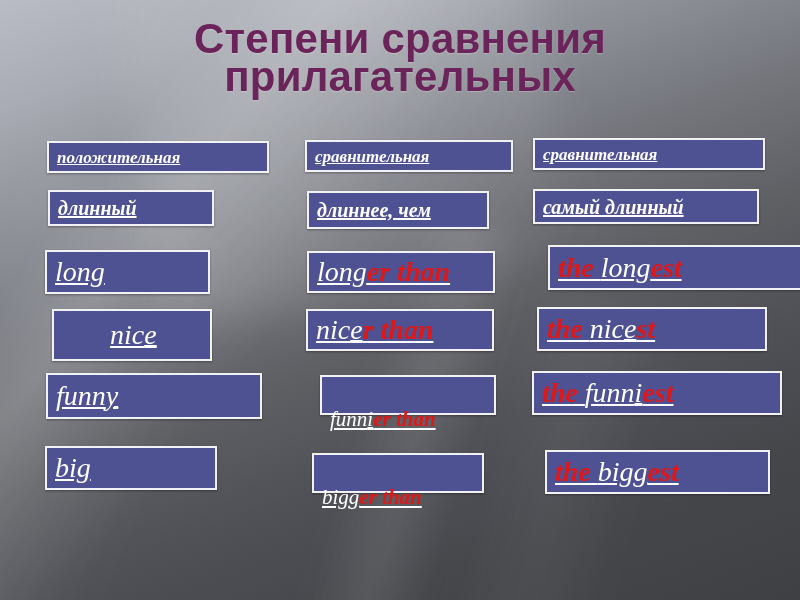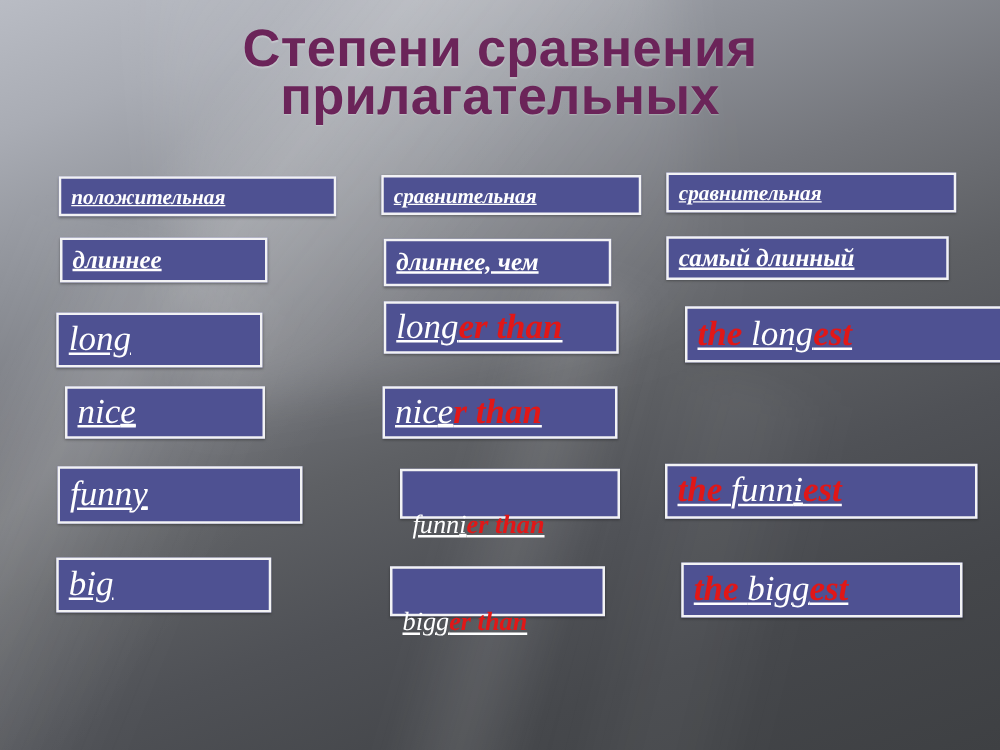--- a/index.html
+++ b/index.html
@@ -139,47 +139,50 @@
     <span class="txt">положительная</span>
   </div>
   <div class="cell hdr" style="left:305px; top:140px; width:208px; height:32px;">
     <span class="txt">сравнительная</span>
   </div>
   <div class="cell hdr" style="left:533px; top:138px; width:232px; height:32px;">
     <span class="txt">сравнительная</span>
   </div>
 
   <div class="cell ru" style="left:48px; top:190px; width:166px; height:36px;">
-    <span class="txt">длиннее</span>
+    <span class="txt">длинный</span>
   </div>
   <div class="cell ru" style="left:307px; top:191px; width:182px; height:38px;">
     <span class="txt">длиннее, чем</span>
   </div>
   <div class="cell ru" style="left:533px; top:189px; width:226px; height:35px;">
     <span class="txt">самый длинный</span>
   </div>
 
   <div class="cell en" style="left:45px; top:250px; width:165px; height:44px;">
     <span class="txt"><span>long</span></span>
   </div>
-  <div class="cell en" style="left:307px; top:241px; width:188px; height:42px;">
+  <div class="cell en" style="left:307px; top:251px; width:188px; height:42px;">
     <span class="txt"><span>long</span><span class="red">er than</span></span>
   </div>
   <div class="cell en" style="left:548px; top:245px; width:292px; height:45px;">
     <span class="txt"><span class="red">the </span><span>long</span><span class="red">est</span></span>
   </div>
 
-  <div class="cell en" style="left:52px; top:309px; width:160px; height:42px;">
+  <div class="cell en" style="left:52px; top:309px; width:160px; height:52px;padding-left:48px;">
     <span class="txt"><span>nic</span><span class="u">e</span></span>
   </div>
   <div class="cell en" style="left:306px; top:309px; width:188px; height:42px;">
     <span class="txt"><span>nic</span><span class="u">e</span><span class="red">r than</span></span>
   </div>
-
-  <div class="cell en" style="left:46px; top:373px; width:196px; height:46px;">
+  <div class="cell en" style="left:537px; top:307px; width:230px; height:44px;">
+    <span class="txt"><span class="red">the </span><span>nic</span><span class="u">e</span><span class="red">st</span></span>
+  </div>
+
+  <div class="cell en" style="left:46px; top:373px; width:216px; height:46px;">
     <span class="txt"><span>funn</span><span class="u">y</span></span>
   </div>
   <div class="cell en small" style="left:320px; top:375px; width:176px; height:40px;">
     <span class="txt"><span>funn</span><span class="u">i</span><span class="red">er than</span></span>
   </div>
   <div class="cell en" style="left:532px; top:371px; width:250px; height:44px;">
     <span class="txt"><span class="red">the </span><span>funn</span><span class="u">i</span><span class="red">est</span></span>
   </div>
 
   <div class="cell en" style="left:45px; top:446px; width:172px; height:44px;">

